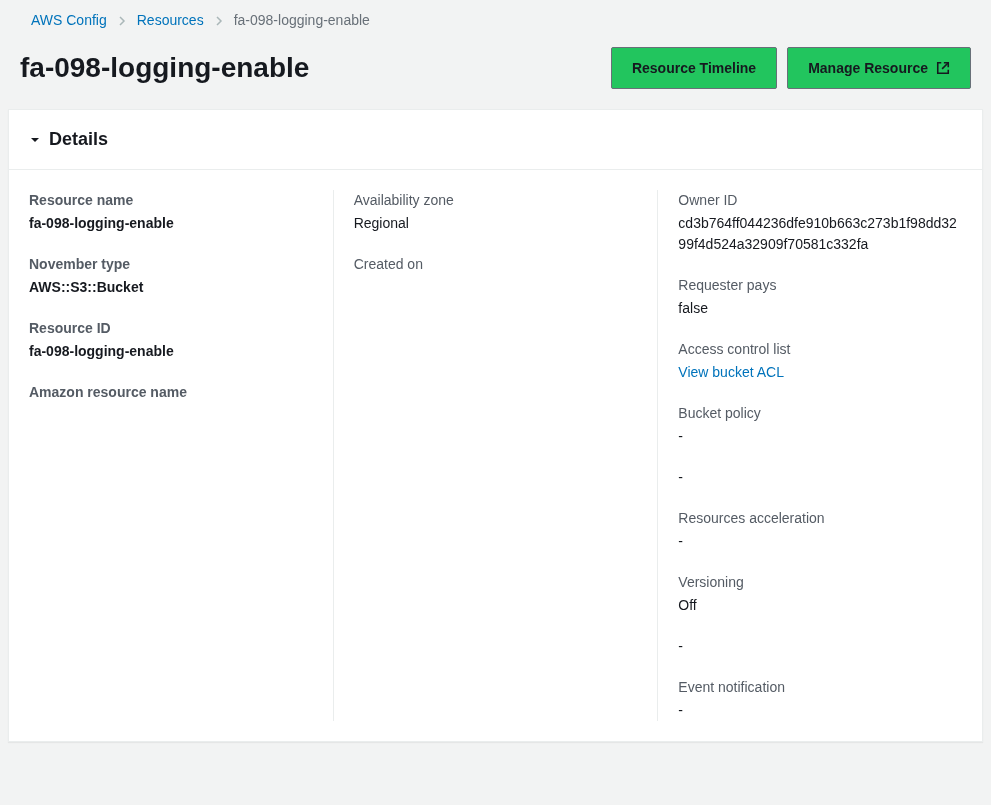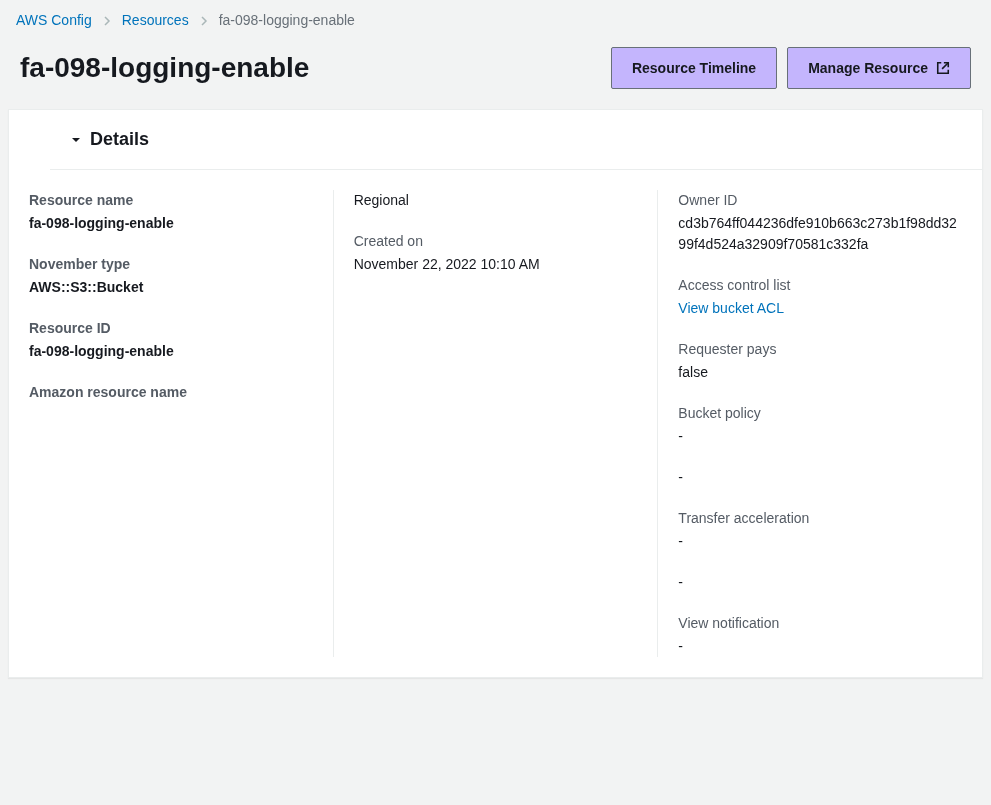--- a/index.html
+++ b/index.html
@@ -8,21 +8,21 @@
       padding: 0;
     }
     body {
       font-family: "Amazon Ember", "Helvetica Neue", Arial, sans-serif;
       background: #f2f3f3;
       color: #16191f;
       font-size: 14px;
       line-height: 1.5;
     }
     .breadcrumb {
-      padding: 10px 16px 6px;
+      padding: 10px 31px 6px;
       display: flex;
       align-items: flex-start;
       gap: 10px;
       font-size: 14px;
     }
     .breadcrumb a {
       color: #0073bb;
       text-decoration: none;
     }
     .breadcrumb-sep {
@@ -43,21 +43,21 @@
     .page-title {
       font-size: 28px;
       font-weight: 700;
       color: #16191f;
     }
     .header-actions {
       display: flex;
       gap: 10px;
     }
     .btn {
-      background: #c4b5fd;
+      background: #22c55e;
       border: 1px solid #687078;
       color: #16191f;
       font-weight: 700;
       font-size: 14px;
       padding: 20px 20px;
       border-radius: 2px;
       cursor: pointer;
       display: inline-flex;
       align-items: center;
       gap: 8px;
@@ -72,21 +72,20 @@
       border: 1px solid #eaeded;
       box-shadow: 0 1px 1px rgba(0,0,0,0.05);
     }
     .panel-header {
       padding: 16px 20px;
       border-bottom: 1px solid #eaeded;
       display: flex;
       align-items: center;
       gap: 8px;
       cursor: pointer;
-      margin-left: 41px;
     }
     .panel-header .caret {
       display: inline-flex;
     }
     .panel-title {
       font-size: 18px;
       font-weight: 700;
       color: #16191f;
     }
     .panel-body {
@@ -191,57 +190,61 @@
         <div class="field-label">Resource ID</div>
         <div class="field-value">fa-098-logging-enable</div>
       </div>
       <div class="field">
         <div class="field-label">Amazon resource name</div>
       </div>
     </div>
 
     <div class="col">
       <div class="field">
+        <div class="field-label">Availability zone</div>
         <div class="field-value">Regional</div>
       </div>
       <div class="field">
         <div class="field-label">Created on</div>
-        <div class="field-value">November 22, 2022 10:10 AM</div>
       </div>
     </div>
 
     <div class="col">
       <div class="field">
         <div class="field-label">Owner ID</div>
         <div class="field-value">cd3b764ff044236dfe910b663c273b1f98dd3299f4d524a32909f70581c332fa</div>
+      </div>
+      <div class="field">
+        <div class="field-label">Requester pays</div>
+        <div class="field-value">false</div>
       </div>
       <div class="field">
         <div class="field-label">Access control list</div>
         <div class="field-value">
           <a class="link">View bucket ACL</a>
         </div>
       </div>
       <div class="field">
-        <div class="field-label">Requester pays</div>
-        <div class="field-value">false</div>
-      </div>
-      <div class="field">
         <div class="field-label">Bucket policy</div>
         <div class="field-value">-</div>
       </div>
       <div class="field">
         <div class="field-value">-</div>
       </div>
       <div class="field">
-        <div class="field-label">Transfer acceleration</div>
-        <div class="field-value">-</div>
-      </div>
-      <div class="field">
-        <div class="field-value">-</div>
-      </div>
-      <div class="field">
-        <div class="field-label">View notification</div>
+        <div class="field-label">Resources acceleration</div>
+        <div class="field-value">-</div>
+      </div>
+      <div class="field">
+        <div class="field-label">Versioning</div>
+        <div class="field-value">Off</div>
+      </div>
+      <div class="field">
+        <div class="field-value">-</div>
+      </div>
+      <div class="field">
+        <div class="field-label">Event notification</div>
         <div class="field-value">-</div>
       </div>
     </div>
 
   </div>
 </section>
 
 </body></html>

